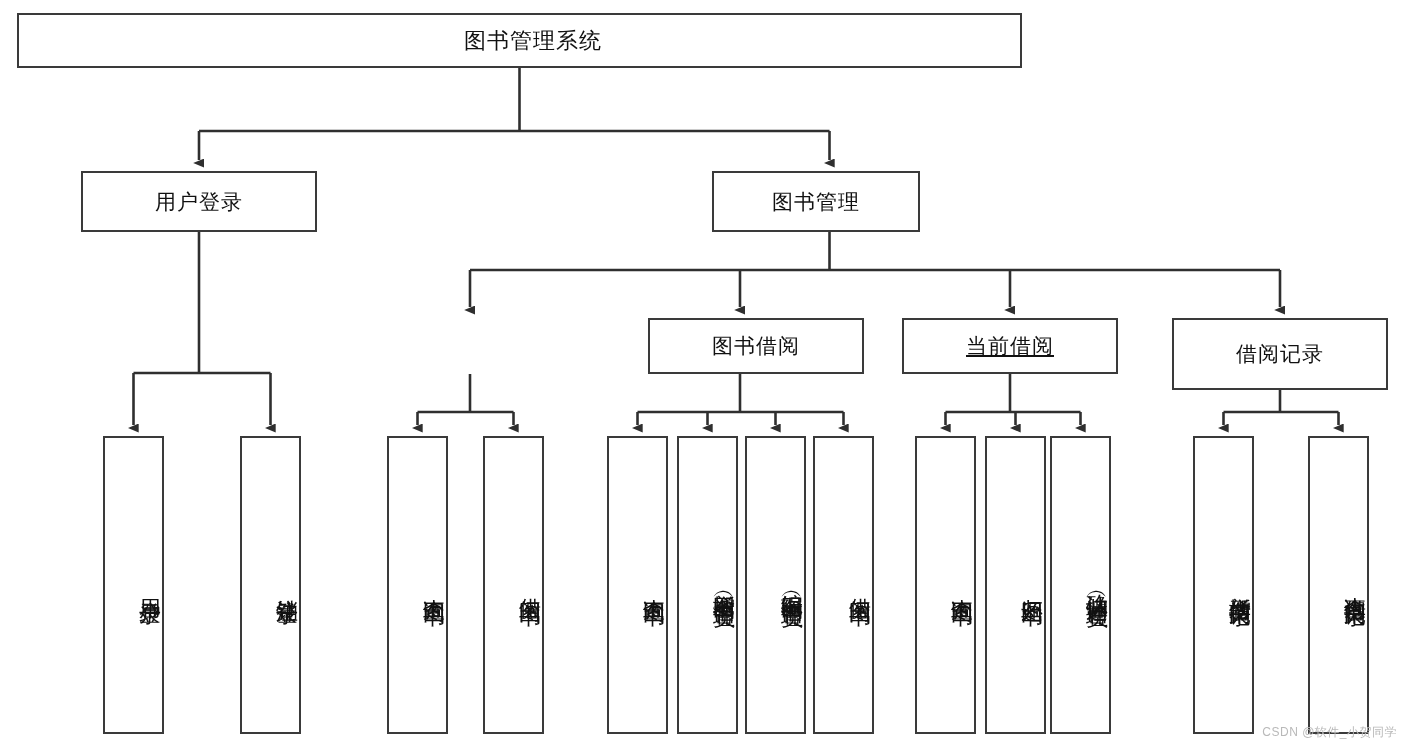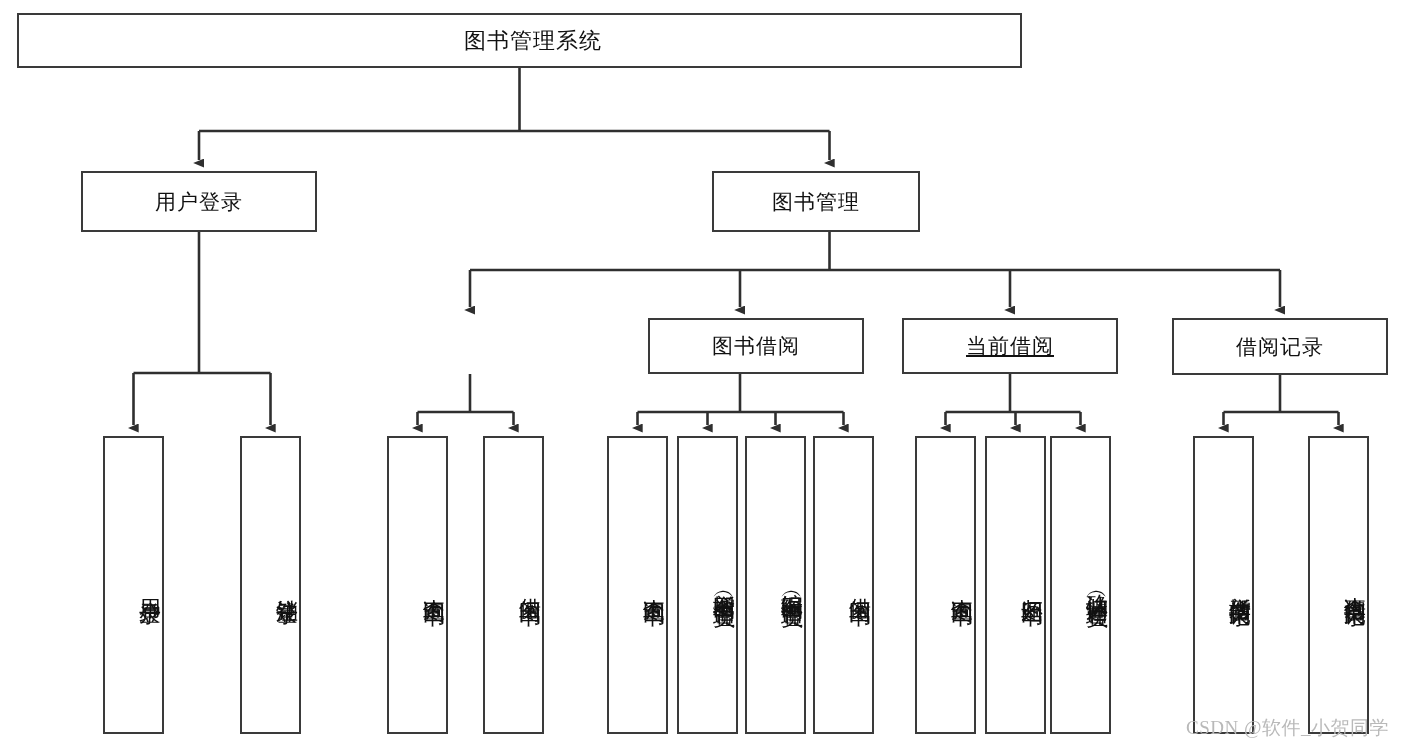--- a/index.html
+++ b/index.html
@@ -9,22 +9,22 @@
   svg#wires{position:absolute;left:0;top:0;width:1405px;height:747px;}
   .node{position:absolute;box-sizing:border-box;background:#ffffff;
         border:2.5px solid #3a3a3a;display:flex;align-items:center;
         justify-content:center;color:#111;}
   .node.h{font-size:21px;letter-spacing:1px;}
   .node.v{writing-mode:vertical-rl;text-orientation:upright;
           font-size:22px;letter-spacing:2px;line-height:1.05;
           padding-top:4px;padding-bottom:4px;
           align-items:flex-start;justify-content:center;}
   #root-node{font-size:22px;padding-left:27px;}
-  #watermark{position:absolute;right:16px;bottom:6px;font-size:19px;
-             color:#b9b9b9;letter-spacing:.5px;white-space:nowrap;font-family:Liberation Serif, serif;}
+  #watermark{position:absolute;right:8px;bottom:6px;font-size:12px;
+             color:#b9b9b9;letter-spacing:.5px;white-space:nowrap;}
 </style>
 </head>
 <body>
 
 <div id="canvas">
 
   <svg id="wires" viewBox="0 0 1405 747" preserveAspectRatio="none" aria-hidden="true">
     <defs>
       <marker id="arrow" markerWidth="9" markerHeight="11" refX="1.5" refY="5.2" orient="auto" markerUnits="userSpaceOnUse">
         <path d="M0,0 L9,0 L4.5,11 Z" fill="#2f2f2f"></path>
@@ -67,21 +67,21 @@
       </g>
   </svg>
 
   <div class="node h" id="root-node" style="left: 17px; top: 13px; width: 1005px; height: 55px;">图书管理系统</div>
 
   <div class="node h" style="left: 81px; top: 171px; width: 236px; height: 61px;">用户登录</div>
   <div class="node h" style="left: 712px; top: 171px; width: 208px; height: 61px;">图书管理</div>
 
   <div class="node h" style="left: 628px; top: 318px; width: 216px; height: 56px; margin-left: 20px;">图书借阅</div>
   <div class="node h" style="left: 902px; top: 318px; width: 216px; height: 56px; text-decoration: underline;">当前借阅</div>
-  <div class="node h" style="left: 1172px; top: 318px; width: 216px; height: 57px;">借阅记录</div>
+  <div class="node h" style="left: 1172px; top: 318px; width: 216px; height: 72px;">借阅记录</div>
 
   <div class="node v" style="left: 103px; top: 436px; width: 61px; height: 298px;">用户登录</div>
   <div class="node v" style="left: 240px; top: 436px; width: 61px; height: 298px;">注销登录</div>
   <div class="node v" style="left: 387px; top: 436px; width: 61px; height: 298px;">查询图书</div>
   <div class="node v" style="left: 483px; top: 436px; width: 61px; height: 298px;">借阅图书</div>
   <div class="node v" style="left: 607px; top: 436px; width: 61px; height: 298px;">查询图书</div>
   <div class="node v" style="left: 677px; top: 436px; width: 61px; height: 298px;">新增图书（管理员）</div>
   <div class="node v" style="left: 745px; top: 436px; width: 61px; height: 298px;">编辑图书（管理员）</div>
   <div class="node v" style="left: 813px; top: 436px; width: 61px; height: 298px;">借阅图书</div>
   <div class="node v" style="left: 915px; top: 436px; width: 61px; height: 298px;">查询图书</div>

